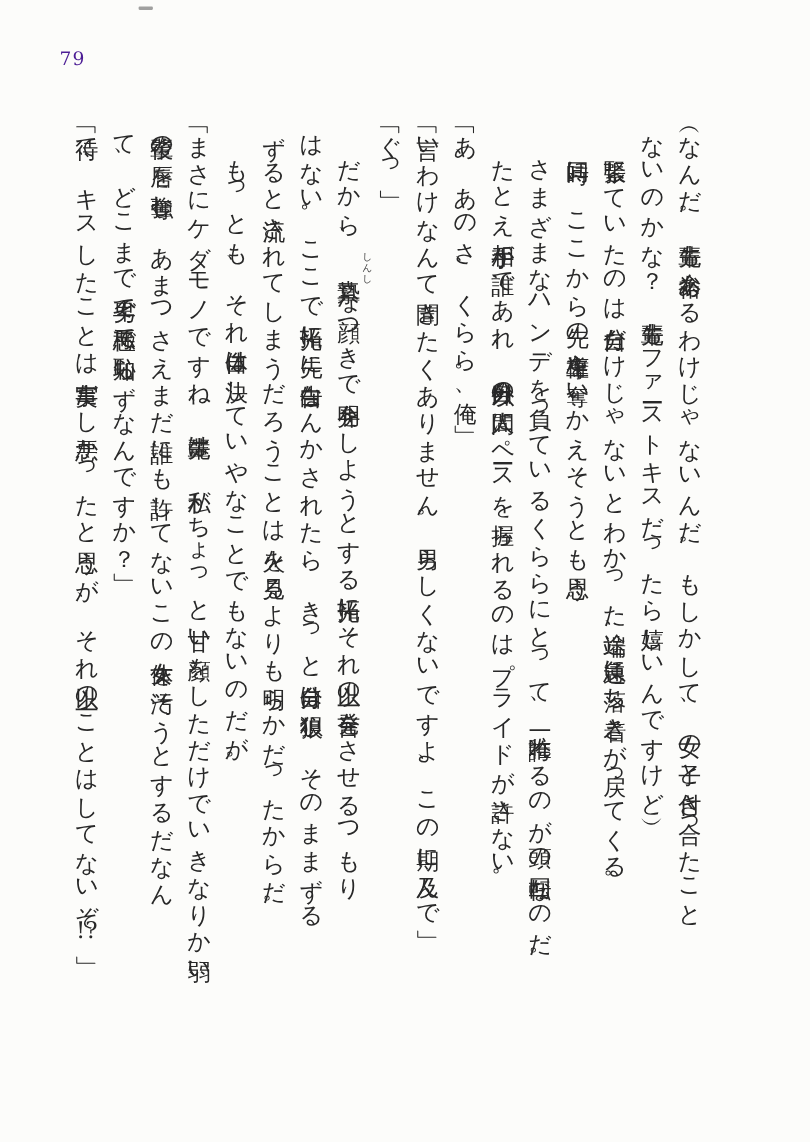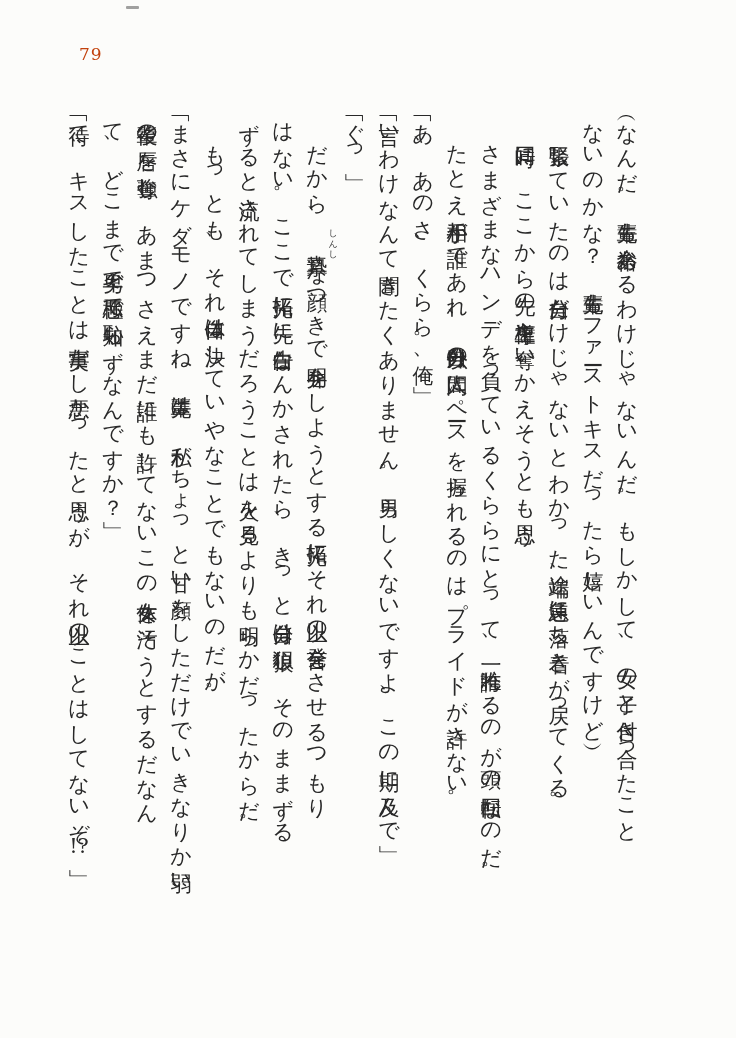--- a/index.html
+++ b/index.html
@@ -11,24 +11,24 @@
     height: 1038px;
     position: relative;
     background: #fcfcfa;
     font-family: "DejaVu Serif", "Liberation Serif", serif;
     color: #262626;
     overflow: hidden;
   }
   .page-number {
     position: absolute;
     top: 44px;
-    left: 79px;
+    left: 54px;
     font-size: 17px;
     letter-spacing: 1px;
-    color: #c2410c;
+    color: #4c1d95;
   }
   .artifact-mark {
     position: absolute;
     top: 6px;
     left: 126px;
     width: 13px;
     height: 3px;
     background: #6f6f6f;
     opacity: 0.65;
     border-radius: 1px;

